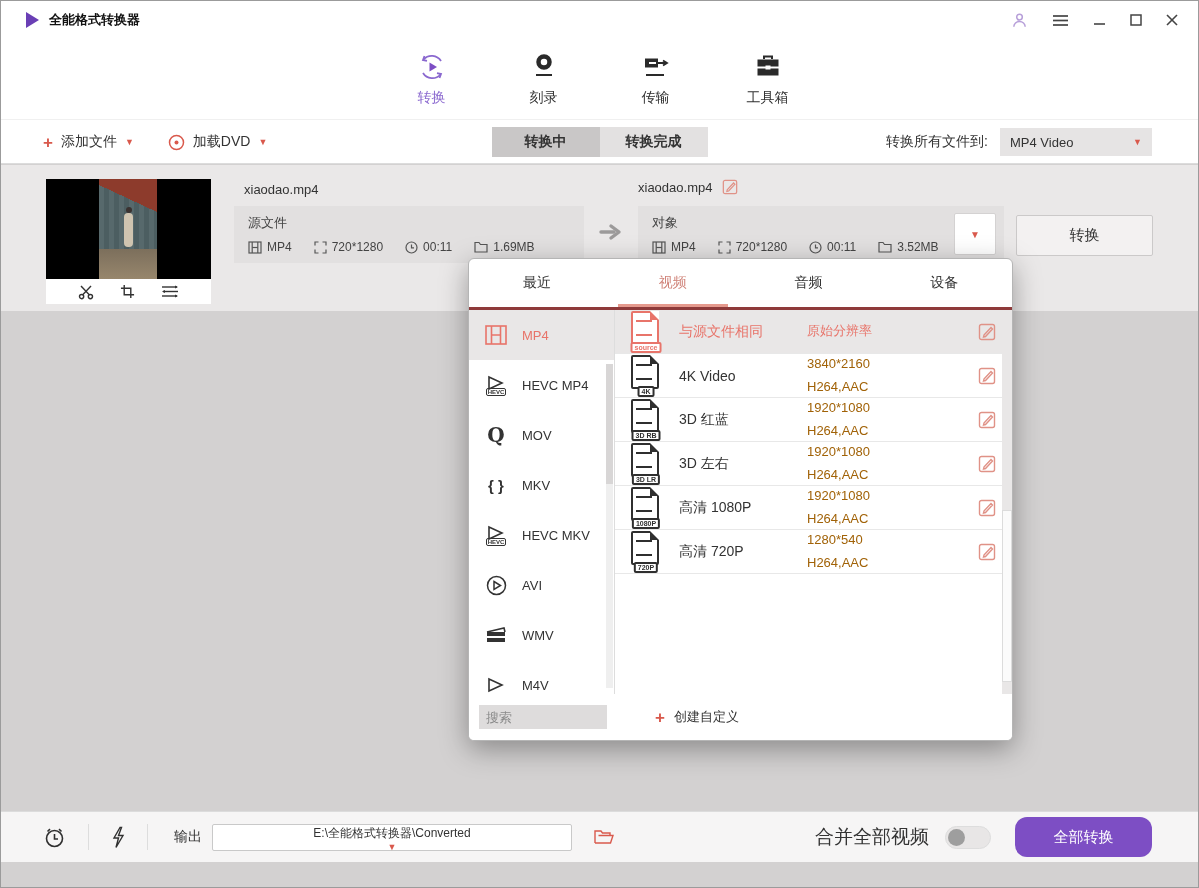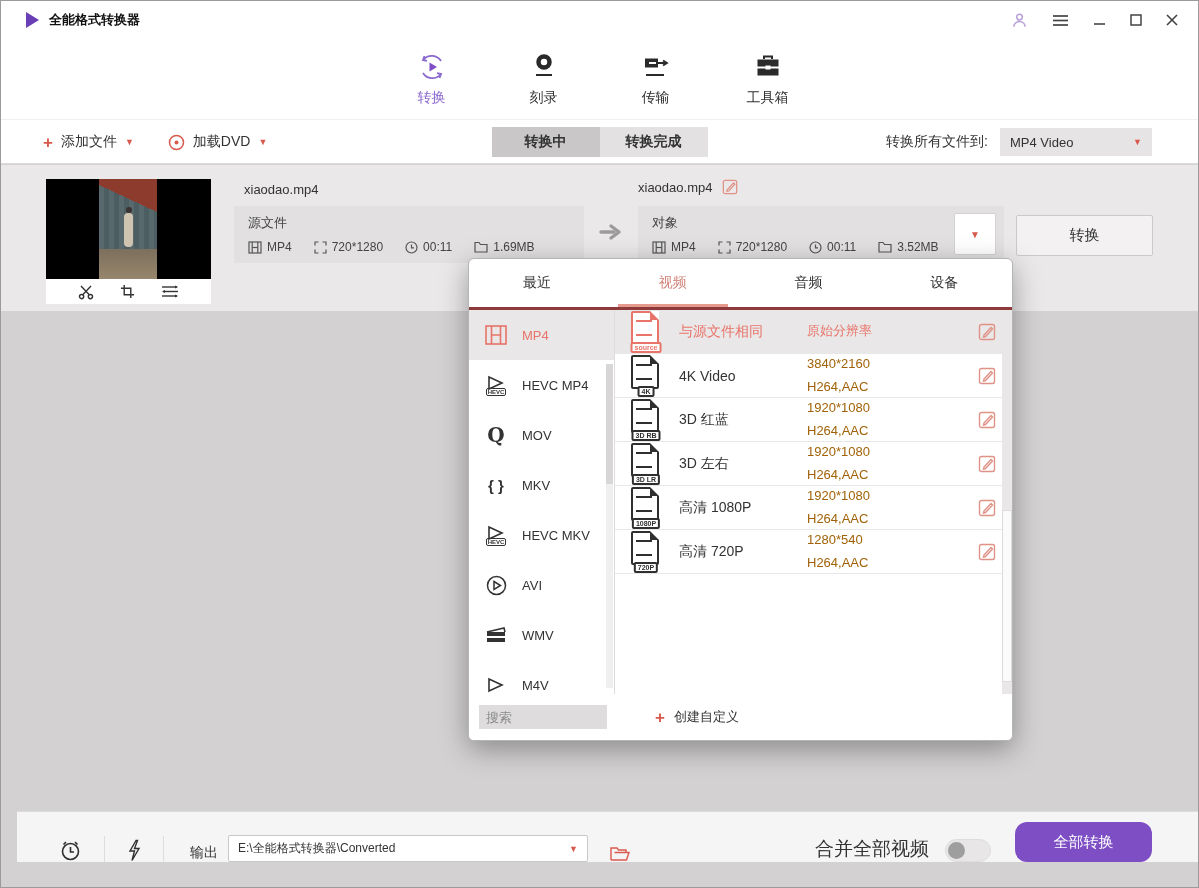--- a/index.html
+++ b/index.html
@@ -92,27 +92,27 @@
   .pedit { margin-left:auto; background:none; border:none; color:#e09287; cursor:pointer; }
   .preset-scroll { position:absolute; right:0; top:0; bottom:0; width:10px; background:#e9e7e7; }
   .preset-scroll .thumb { position:absolute; top:52%; width:10px; height:45%; background:#fbfbfb; border:1px solid #dcdcdc; }
   .pop-footer { position:absolute; left:0; right:0; bottom:0; height:46px; background:#fff; display:flex; align-items:center; }
   .search-input { margin-left:10px; width:128px; height:24px; background:#dedcdc; border:none; padding:0 7px; font-size:13px; color:#555; font-family:inherit; }
   .search-input::placeholder { color:#8a8a8a; }
   .create-custom { margin-left:48px; background:none; border:none; display:flex; align-items:center; gap:9px; font-size:13px; color:#333; cursor:pointer; }
   .plus { color:#d9594c; font-size:17px; font-weight:bold; line-height:1; }
 
   
-  .bottombar { position:absolute; left:16px; right:0; top:810px; height:51px; background:#f6f5f5; border-top:1px solid #dcdcdc; display:flex; align-items:flex-end; }
+  .bottombar { position:absolute; left:0; right:0; top:810px; height:51px; background:#f6f5f5; border-top:1px solid #dcdcdc; display:flex; align-items:center; }
   .bb-icon { background:none; border:none; color:#2f2f2f; cursor:pointer; display:flex; align-items:center; }
   .bb-sep { width:1px; height:26px; background:#ddd; }
   .alarm { margin-left:42px; margin-right:22px; }
   .bolt { margin:0 22px; }
   .out-label { font-size:14px; color:#333; margin-left:26px; margin-right:10px; }
-  .out-select { width:360px; height:27px; background:#fff; border:1px solid #c9c9c9; border-radius:2px; display:flex; align-items:center; justify-content:space-between; padding:0 9px; font-size:12px; color:#333; cursor:pointer; }
+  .out-select { width:360px; height:27px; background:#fff; border:1px solid #c9c9c9; border-radius:2px; display:flex; align-items:center; justify-content:space-between; padding:0 9px; font-size:12px; color:#333; cursor:pointer;flex-direction:column; }
   .folder-open { margin-left:22px; color:#d9594c; }
   .bb-spacer { flex:1; }
   .merge-label { font-size:19px; color:#333; margin-right:16px; }
   .toggle { width:46px; height:23px; border-radius:12px; background:#e8e6e6; border:1px solid #ddd; position:relative; cursor:pointer; margin-right:24px; }
   .toggle .knob { position:absolute; left:2px; top:2px; width:17px; height:17px; border-radius:50%; background:#9e9e9e; }
   .convert-all { width:137px; height:40px; margin-right:46px; background:#7d4ec4; border:none; border-radius:12px; color:#fff; font-size:15px; cursor:pointer; }
 
   svg { display:block; }
 </style>
 </head>

